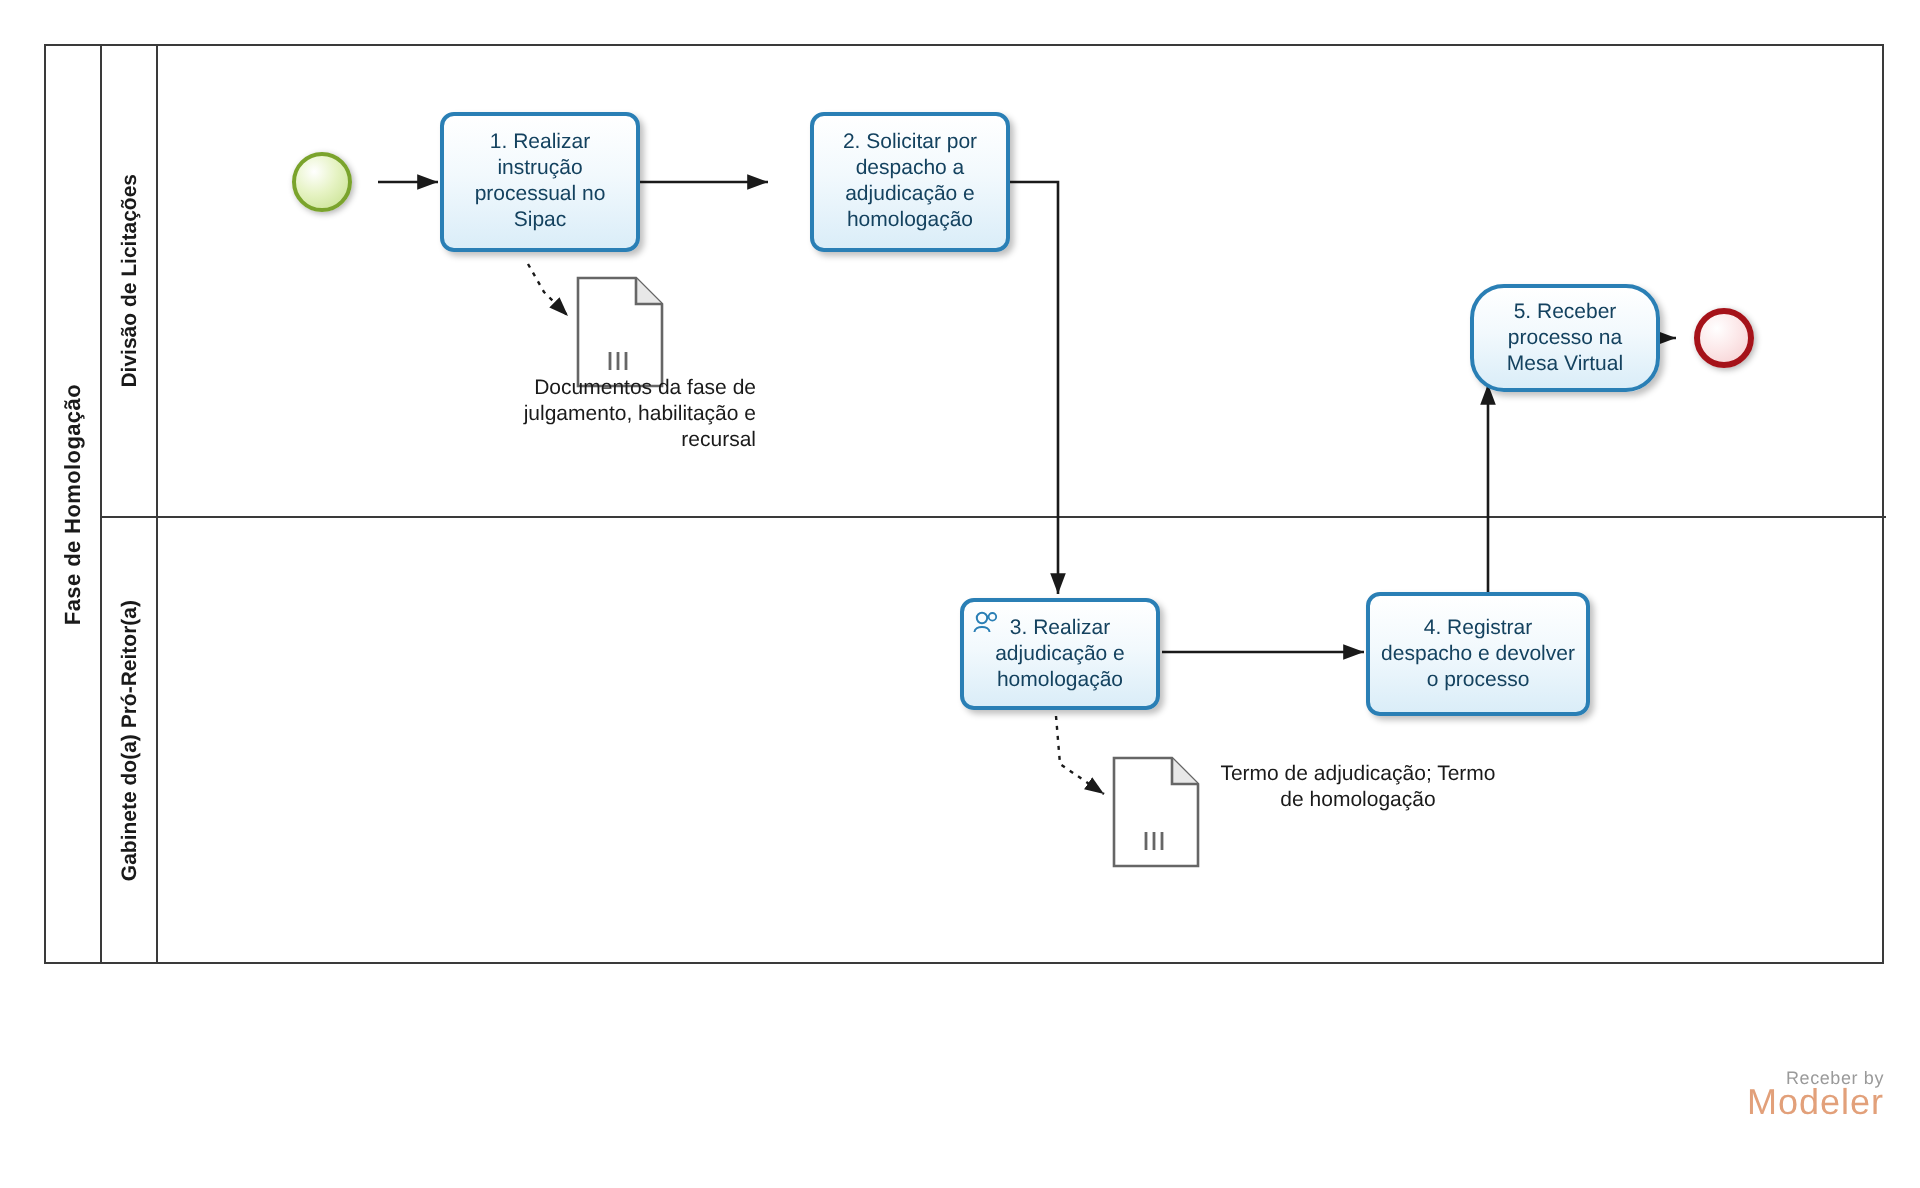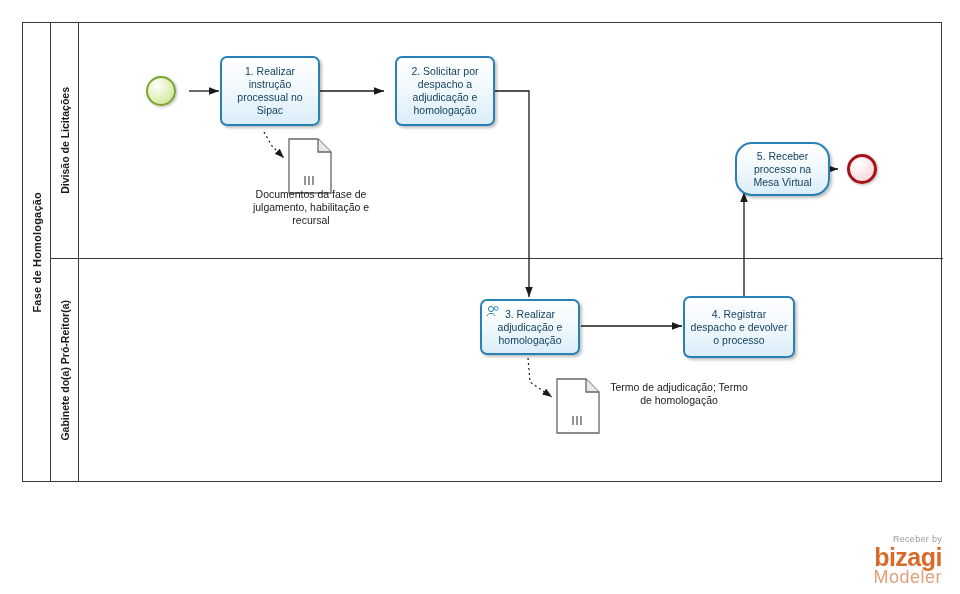--- a/index.html
+++ b/index.html
@@ -131,21 +131,21 @@
   .doc {
     position: absolute;
     width: 44px;
     height: 56px;
   }
   .doc-label {
     position: absolute;
     font-size: 10.5px;
     line-height: 13px;
     color: #1a1a1a;
-    text-align: center;
+    text-align: right;
   }
   .doc-label.left-align { text-align: center; }
 
   
   #wires {
     position: absolute;
     left: 0; top: 0;
     width: 960px; height: 594px;
     pointer-events: none;
   }
@@ -233,21 +233,21 @@
   </svg>
 
   <div class="event start-event" style="left:146px; top:76px;"></div>
 
   <div class="event end-event" style="left:847px; top:154px;"></div>
 
   <div class="task" style="left:220px; top:56px; width:100px; height:70px;">
     <span class="lbl">1. Realizar instrução processual no Sipac</span>
   </div>
 
-  <div class="task" style="left:395px; top:56px; width:100px; height:70px;">
+  <div class="task" style="left:405px; top:56px; width:100px; height:70px;">
     <span class="lbl">2. Solicitar por despacho a adjudicação e homologação</span>
   </div>
 
   <div class="task" style="left:480px; top:299px; width:100px; height:56px;">
     <svg class="task-icon" viewBox="0 0 14 12">
       <circle cx="5" cy="4" r="2.6" fill="none" stroke="#2a7fb5" stroke-width="1"></circle>
       <path d="M1.2 11 C1.6 7.6 8.4 7.6 8.8 11" fill="none" stroke="#2a7fb5" stroke-width="1"></path>
       <circle cx="10.2" cy="3.4" r="1.9" fill="none" stroke="#2a7fb5" stroke-width="0.9"></circle>
     </svg>
     <span class="lbl">3. Realizar adjudicação e homologação</span>
@@ -282,17 +282,16 @@
         <line x1="17" y1="38" x2="17" y2="47"></line>
         <line x1="21" y1="38" x2="21" y2="47"></line>
         <line x1="25" y1="38" x2="25" y2="47"></line>
       </g>
     </svg>
   </div>
   <div class="doc-label left-align" style="left:604px; top:381px; width:150px;">Termo de adjudicação; Termo de homologação</div>
 
   <div class="logo">
     <span class="powered">Receber by</span>
-    <span class="brand">bizagi</span>
     <span class="modeler">Modeler</span>
   </div>
 
 </div>
 
 </body></html>

